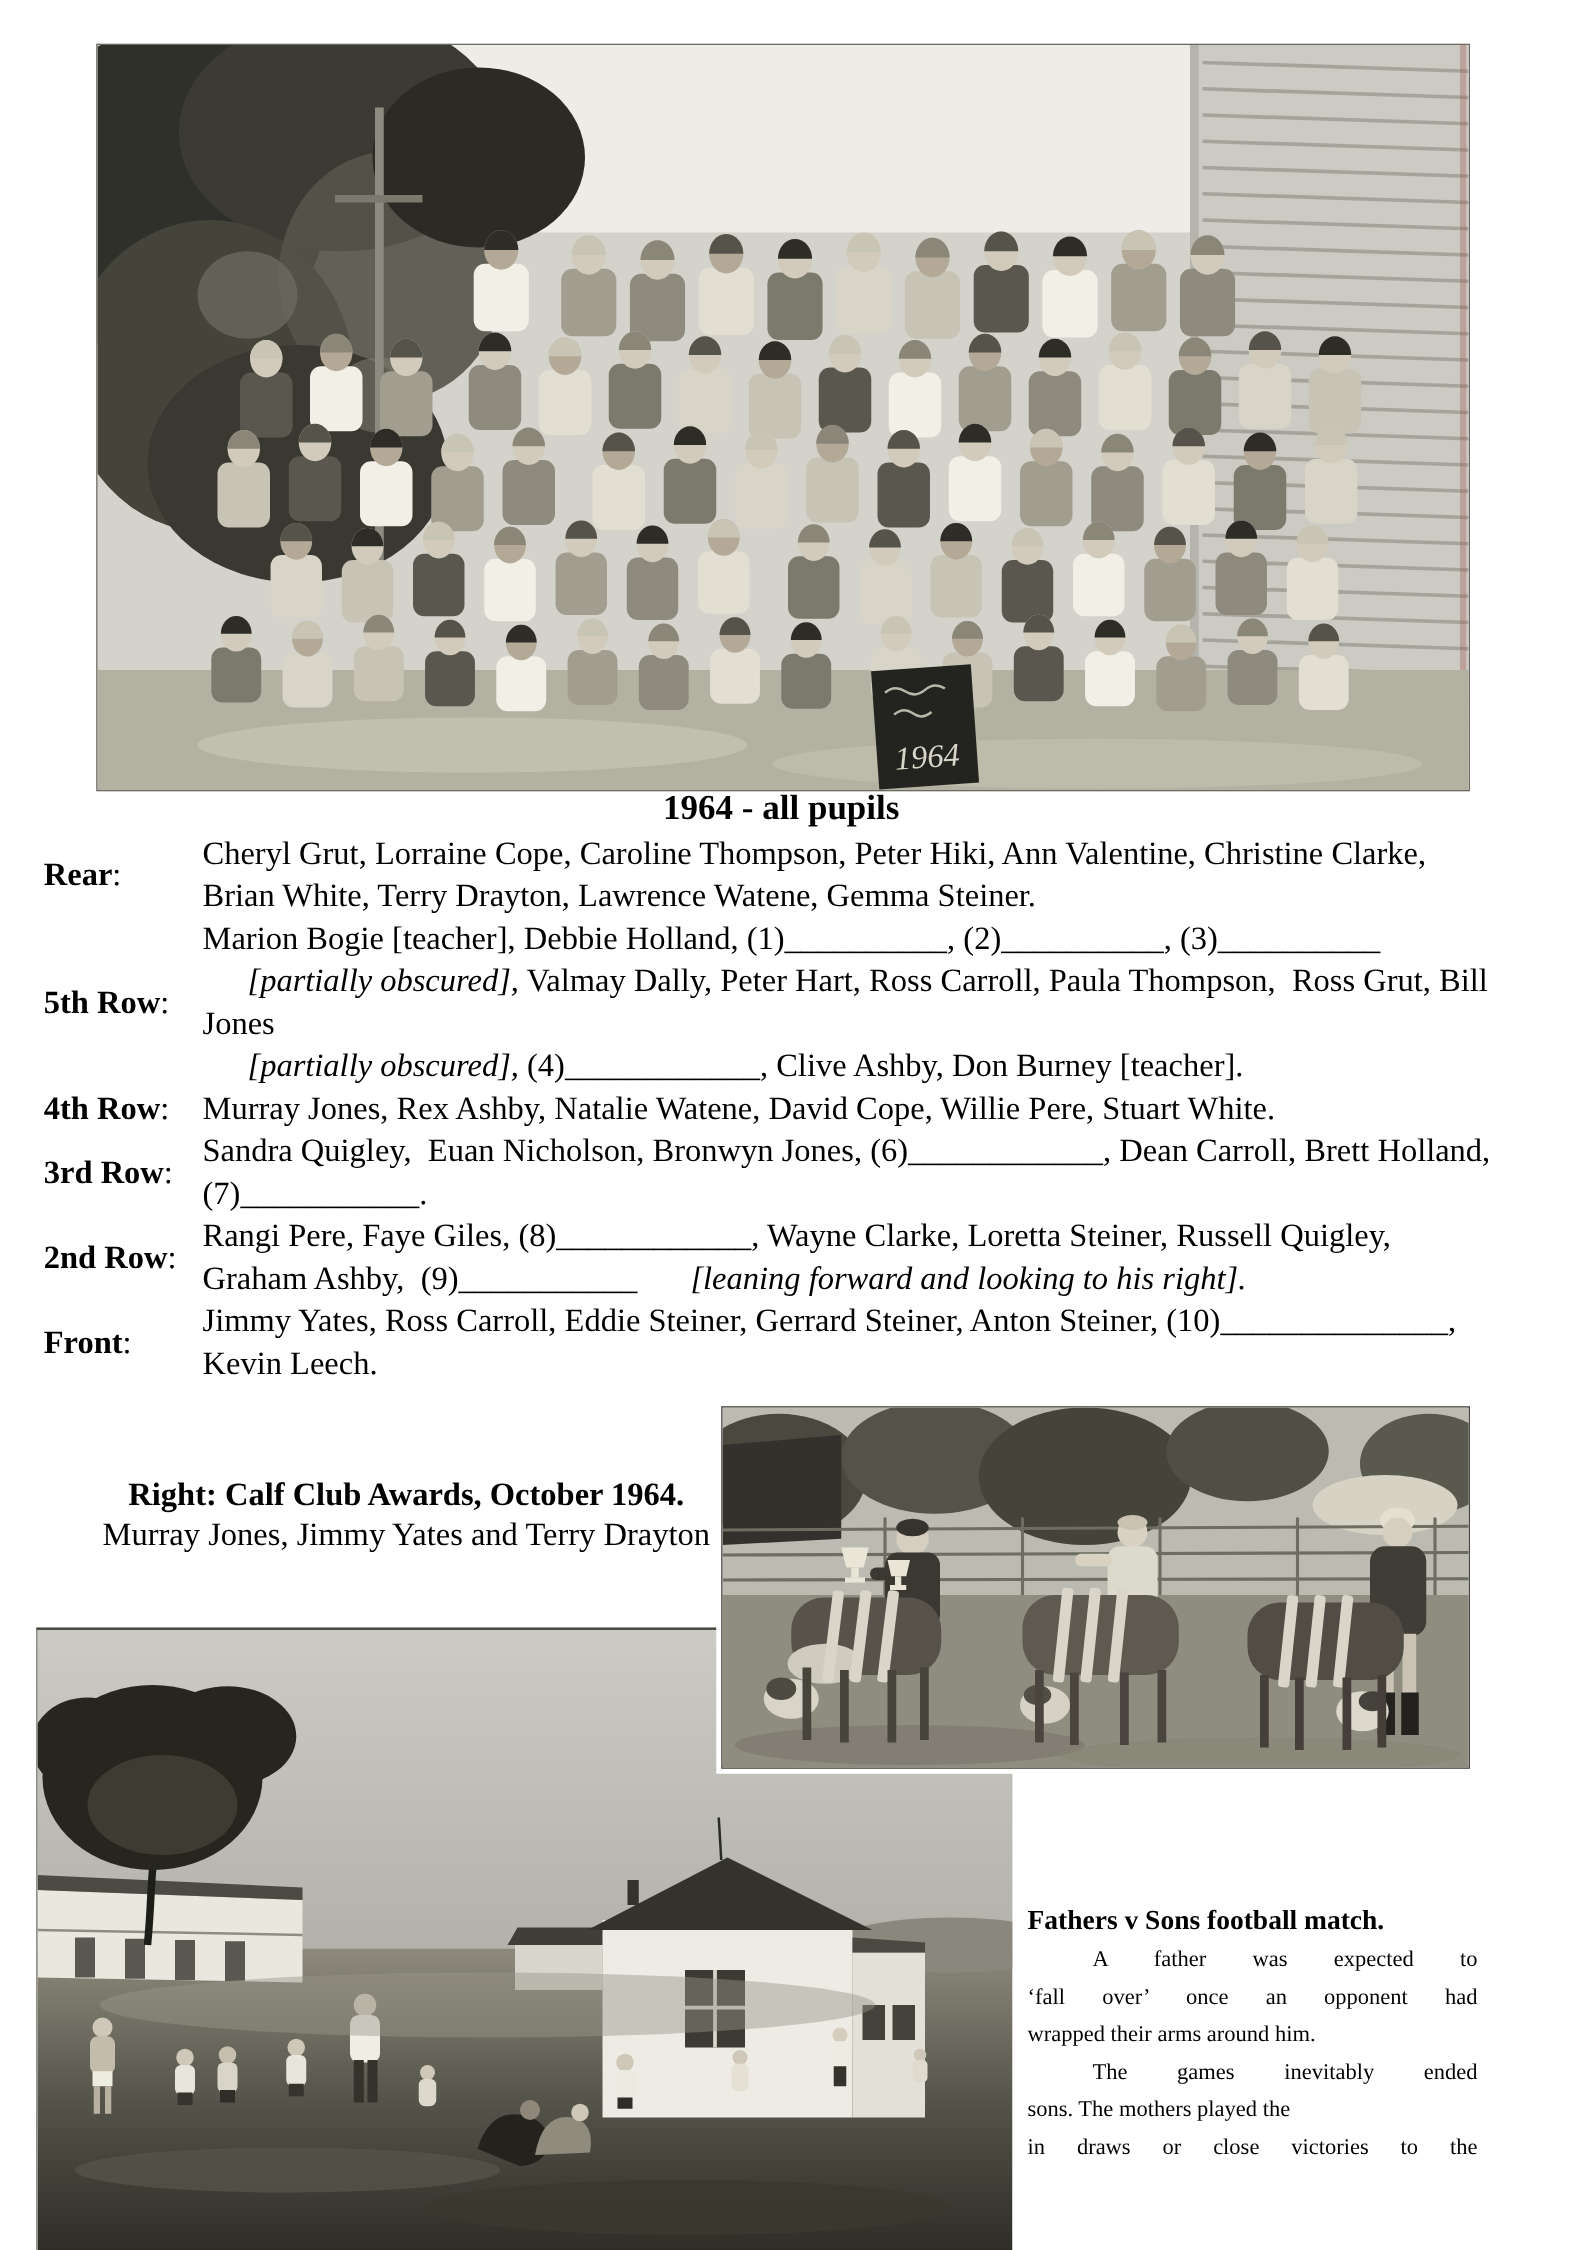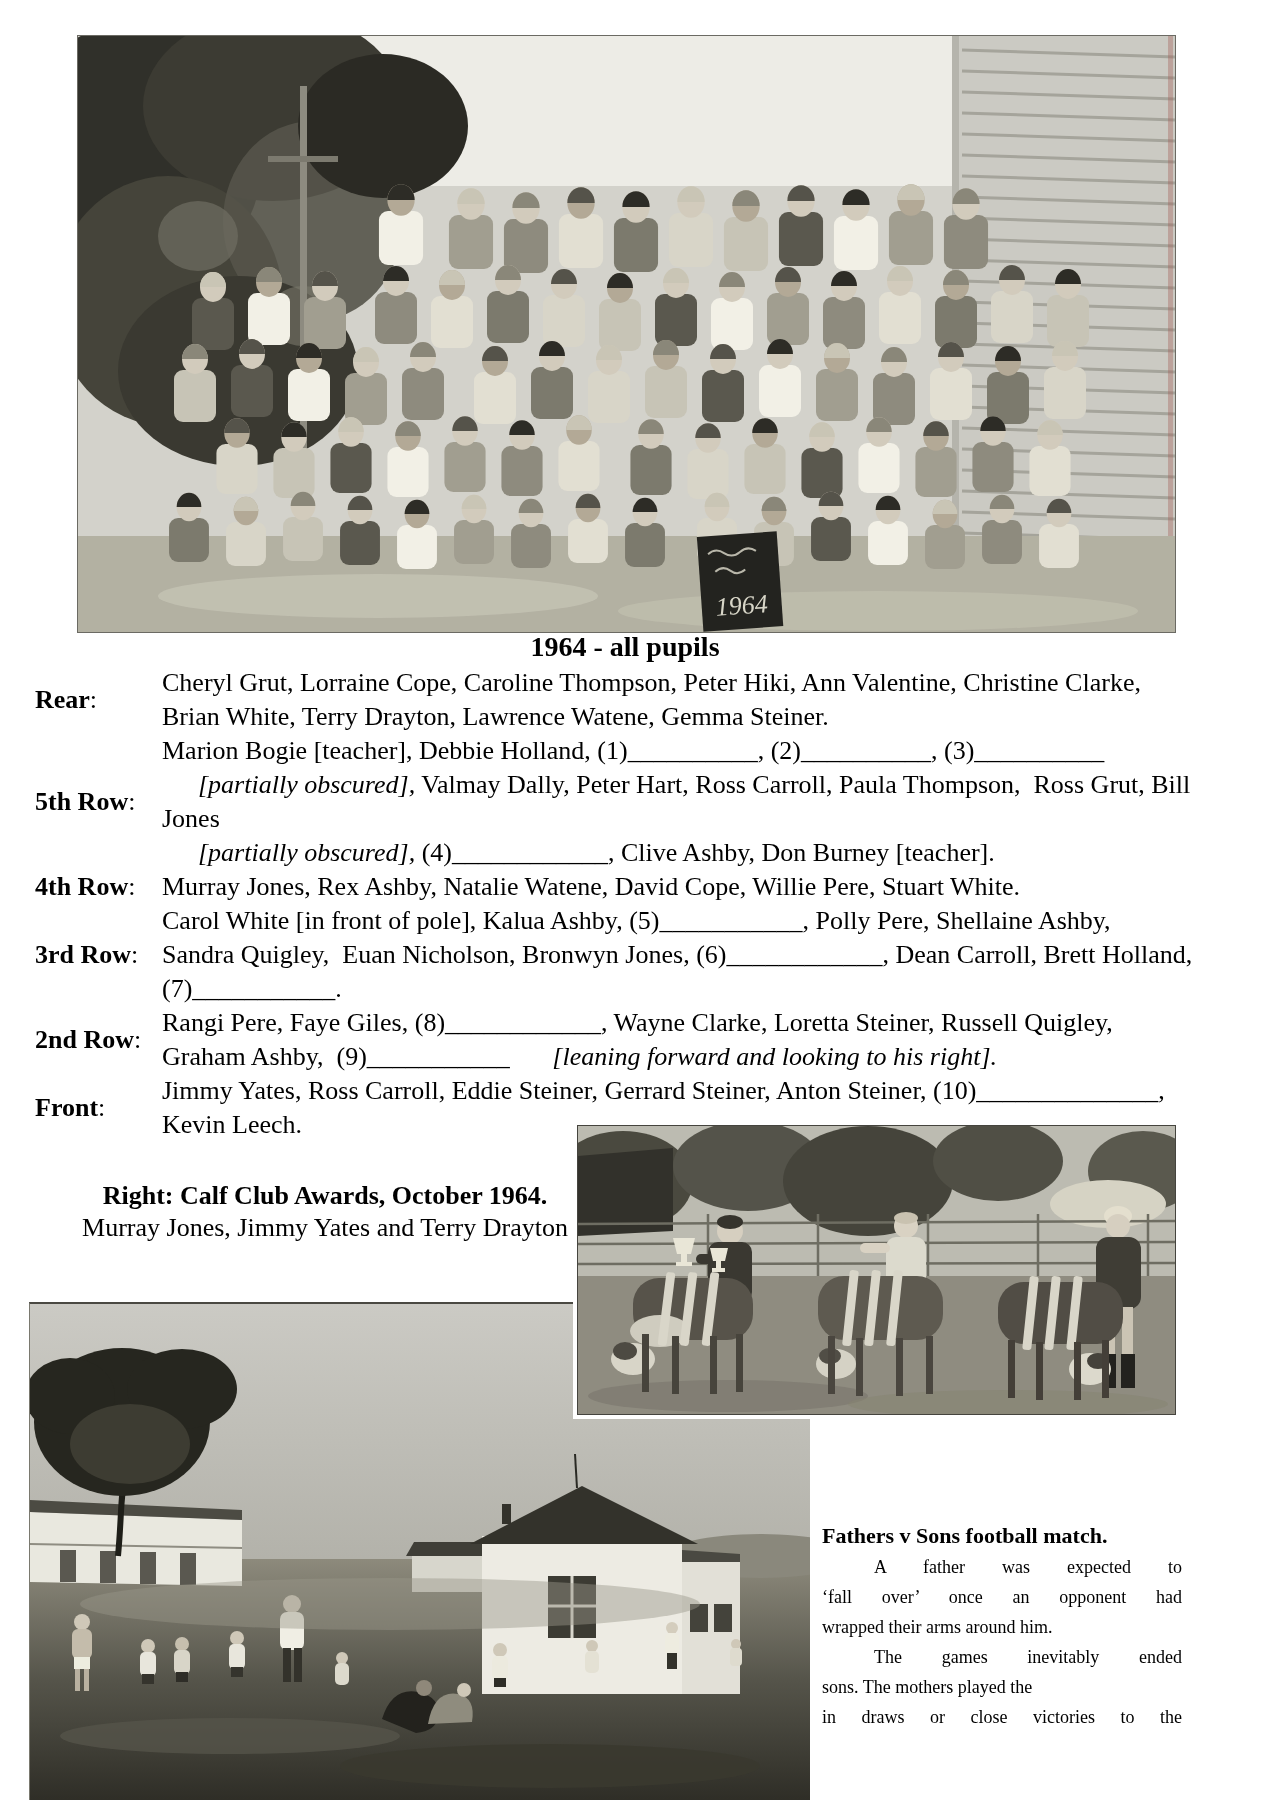--- a/index.html
+++ b/index.html
@@ -352,21 +352,20 @@
     </div>
     <div class="r-entry">
       <div class="r-label"><b>4th Row</b>:</div>
       <div class="r-lines">
         <div class="r-line"><span>Murray Jones, Rex Ashby, Natalie Watene, David Cope, Willie Pere, Stuart White.</span></div>
       </div>
     </div>
     <div class="r-entry">
       <div class="r-label"><b>3rd Row</b>:</div>
       <div class="r-lines">
-        <div class="r-line"><span>Carol White [in front of pole], Kalua Ashby, (5)___________, Polly Pere, Shellaine Ashby,</span></div>
         <div class="r-line"><span>Sandra Quigley,&nbsp; Euan Nicholson, Bronwyn Jones, (6)____________, Dean Carroll, Brett Holland,</span></div>
         <div class="r-line"><span>(7)___________.</span></div>
       </div>
     </div>
     <div class="r-entry">
       <div class="r-label"><b>2nd Row</b>:</div>
       <div class="r-lines">
         <div class="r-line"><span>Rangi Pere, Faye Giles, (8)____________, Wayne Clarke, Loretta Steiner, Russell Quigley,</span></div>
         <div class="r-line"><span>Graham Ashby,&nbsp; (9)___________ </span><span class="it">[leaning forward and looking to his right].</span></div>
       </div>

